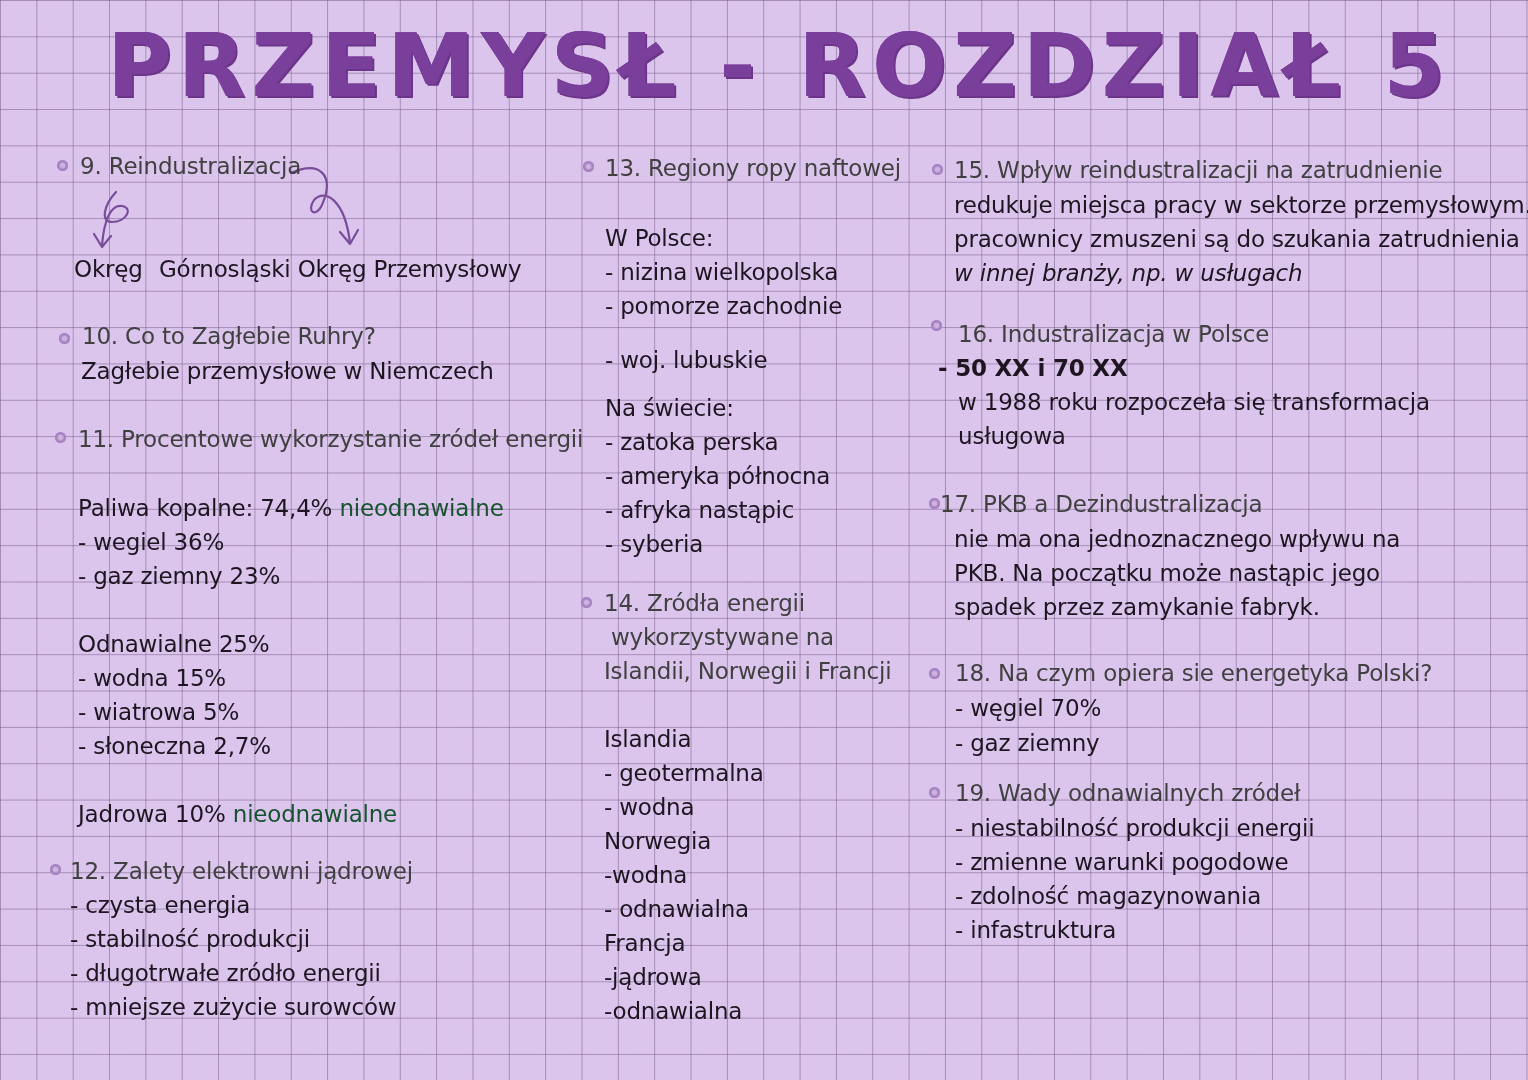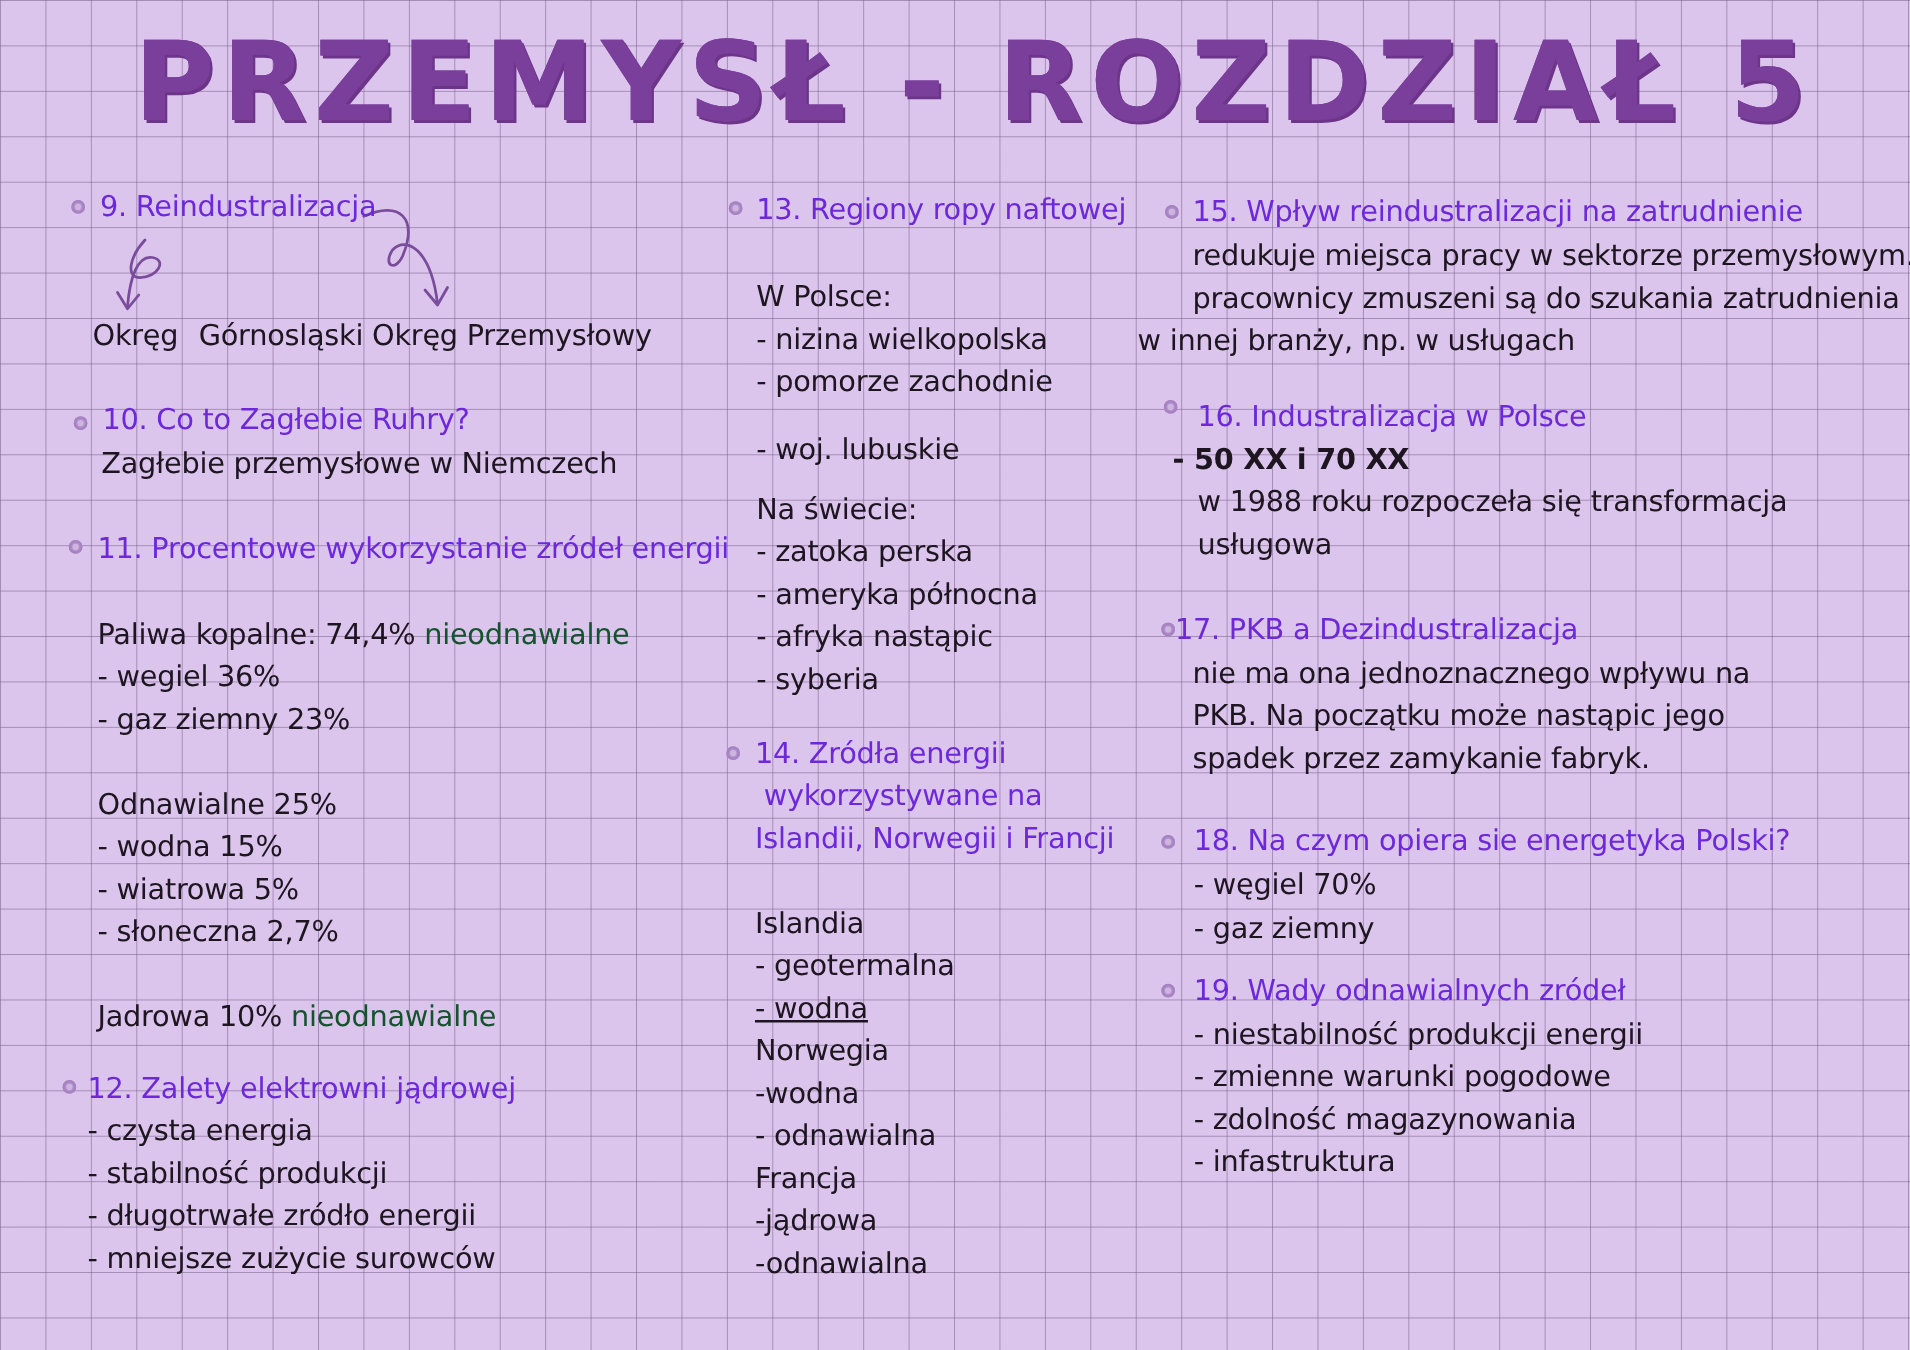--- a/index.html
+++ b/index.html
@@ -40,21 +40,21 @@
     }
     .line {
       position: absolute;
       font-size: 23px;
       line-height: 1;
       white-space: nowrap;
       color: #1d1520;
       letter-spacing: -0.2px;
     }
     .heading {
-      color: #6d28d9;
+      color: #404040;
     }
     .muted {
       color: #14532d;
     }
     .bullet {
       position: absolute;
       width: 11px;
       height: 11px;
       border-radius: 50%;
       background: #b292cc;
@@ -140,33 +140,33 @@
 <div class="line" style="left:605px;top:499px;">- afryka nastąpic</div>
 <div class="line" style="left:605px;top:533px;">- syberia</div>
 
 <span class="bullet" style="left:581px;top:597px;"></span>
 <div class="line heading" style="left:604px;top:592px;">14. Zródła energii</div>
 <div class="line heading" style="left:611px;top:626px;">wykorzystywane na</div>
 <div class="line heading" style="left:604px;top:660px;">Islandii, Norwegii i Francji</div>
 
 <div class="line" style="left:604px;top:728px;">Islandia</div>
 <div class="line" style="left:604px;top:762px;">- geotermalna</div>
-<div class="line" style="left:604px;top:796px;text-decoration:underline;">- wodna</div>
+<div class="line" style="left:604px;top:796px;">- wodna</div>
 <div class="line" style="left:604px;top:830px;">Norwegia</div>
 <div class="line" style="left:604px;top:864px;">-wodna</div>
 <div class="line" style="left:604px;top:898px;">- odnawialna</div>
 <div class="line" style="left:604px;top:932px;">Francja</div>
 <div class="line" style="left:604px;top:966px;">-jądrowa</div>
 <div class="line" style="left:604px;top:1000px;">-odnawialna</div>
 
 <span class="bullet" style="left:932px;top:164px;"></span>
 <div class="line heading" style="left:954px;top:159px;">15. Wpływ reindustralizacji na zatrudnienie</div>
 <div class="line" style="left:954px;top:194px;">redukuje miejsca pracy w sektorze przemysłowym.</div>
 <div class="line" style="left:954px;top:228px;">pracownicy zmuszeni są do szukania zatrudnienia</div>
-<div class="line" style="left:910px;top:262px;">w innej branży, np. w usługach</div>
+<div class="line" style="left:954px;top:262px;font-style:italic;">w innej branży, np. w usługach</div>
 
 <span class="bullet" style="left:931px;top:320px;"></span>
 <div class="line heading" style="left:958px;top:323px;">16. Industralizacja w Polsce</div>
 <div class="line" style="left:938px;top:357px;font-weight:bold;">- 50 XX i 70 XX</div>
 <div class="line" style="left:958px;top:391px;">w 1988 roku rozpoczeła się transformacja</div>
 <div class="line" style="left:958px;top:425px;">usługowa</div>
 
 <span class="bullet" style="left:929px;top:498px;"></span>
 <div class="line heading" style="left:940px;top:493px;text-align:center;">17. PKB a Dezindustralizacja</div>
 <div class="line" style="left:954px;top:528px;">nie ma ona jednoznacznego wpływu na</div>

